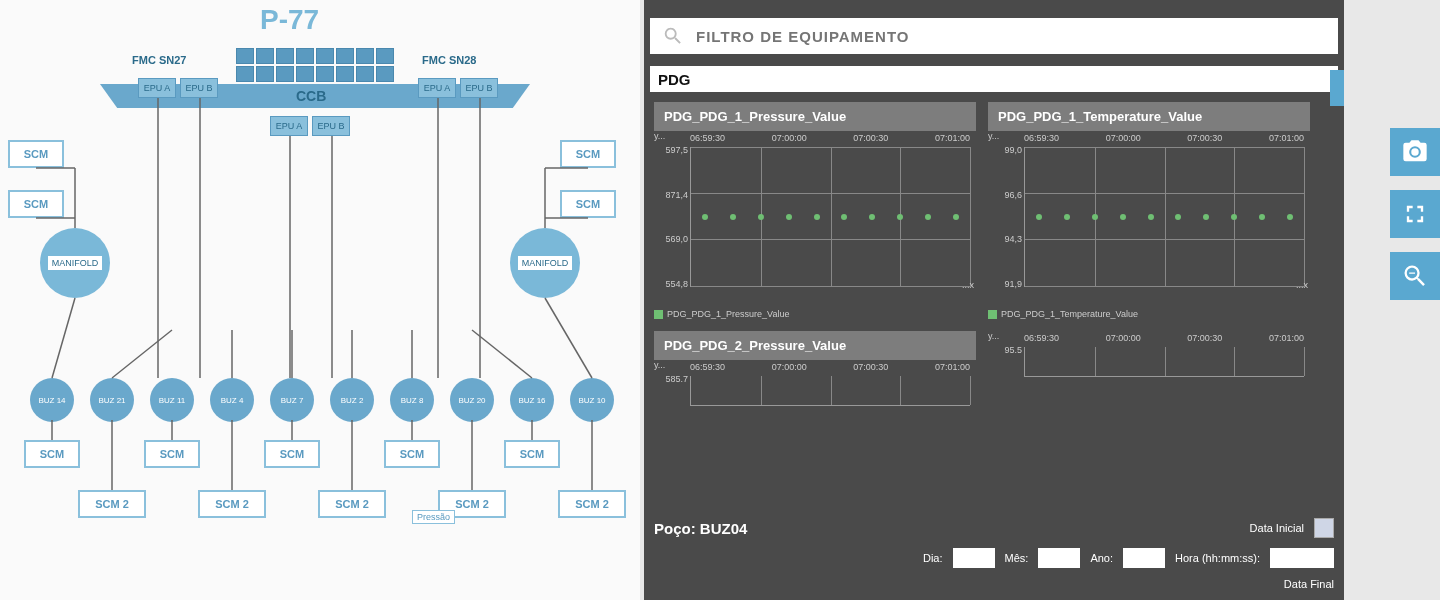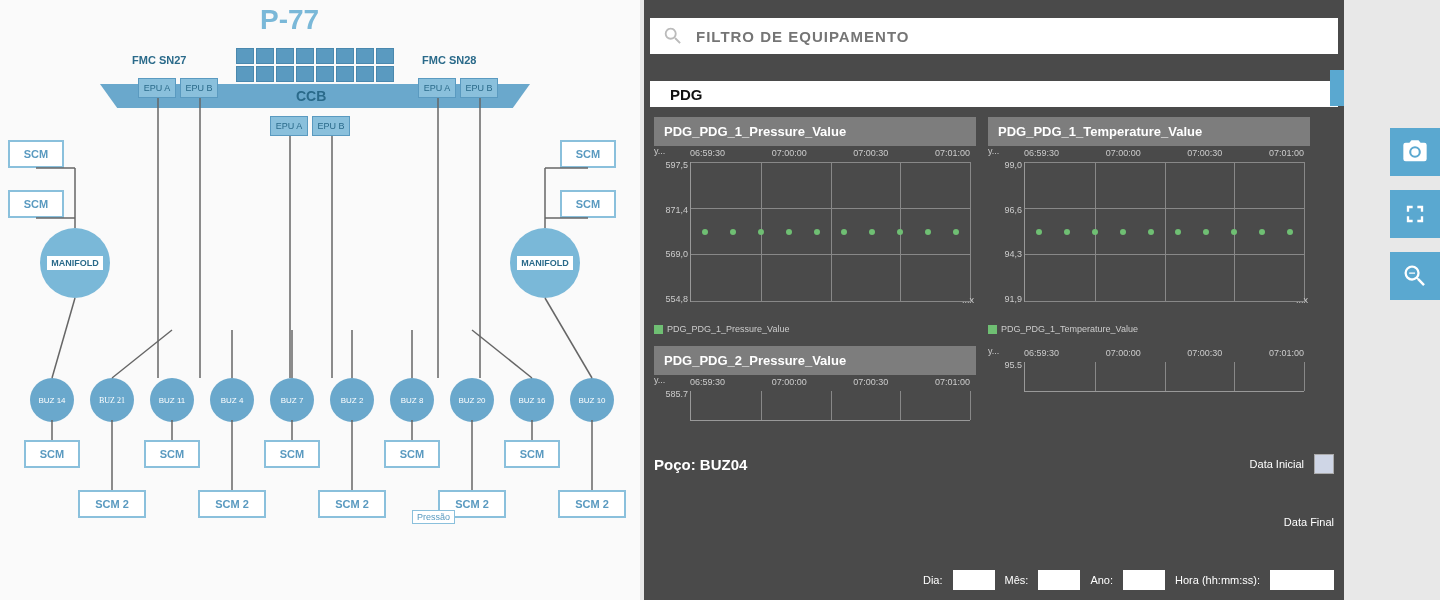--- a/index.html
+++ b/index.html
@@ -28,26 +28,26 @@
 .epu-a3 { top: 116px; left: 270px; }
 .epu-b3 { top: 116px; left: 312px; }
 
 .scm-box { position: absolute; width: 56px; height: 28px; border: 2px solid #8ac0dc; background: #fff; font-size: 11px; font-weight: bold; color: #5a9ac0; display: flex; align-items: center; justify-content: center; }
 .scm-tl1 { top: 140px; left: 8px; }
 .scm-tl2 { top: 190px; left: 8px; }
 .scm-tr1 { top: 140px; left: 560px; }
 .scm-tr2 { top: 190px; left: 560px; }
 
 .manifold { position: absolute; width: 70px; height: 70px; border-radius: 50%; background: #7ab8d8; display: flex; align-items: center; justify-content: center; }
-.manifold-label { background: #fff; font-size: 9px; font-weight: bold; color: #2a6a8a; padding: 2px 4px; }
+.manifold-label { background: #fff; font-size: 9px; font-weight: normal; color: #2a6a8a; padding: 2px 4px; }
 .manifold-l { top: 228px; left: 40px; }
 .manifold-r { top: 228px; left: 510px; }
 
 .well { position: absolute; width: 44px; height: 44px; border-radius: 50%; background: #6aa8cc; display: flex; align-items: center; justify-content: center; font-size: 8px; color: #fff; }
-.w1 { top: 378px; left: 30px; } .w2 { top: 378px; left: 90px; font-family: Liberation Serif, serif; }
+.w1 { top: 378px; left: 30px; } .w2 { top: 378px; left: 90px; }
 .w3 { top: 378px; left: 150px; } .w4 { top: 378px; left: 210px; }
 .w5 { top: 378px; left: 270px; } .w6 { top: 378px; left: 330px; }
 .w7 { top: 378px; left: 390px; } .w8 { top: 378px; left: 450px; }
 .w9 { top: 378px; left: 510px; } .w10 { top: 378px; left: 570px; }
 
 .scm-bottom { top: 440px; width: 56px; }
 .sb1 { left: 24px; } .sb3 { left: 144px; } .sb5 { left: 264px; } .sb7 { left: 384px; } .sb9 { left: 504px; }
 .scm2-bottom { top: 490px; width: 68px; }
 .s2b1 { left: 78px; } .s2b2 { left: 198px; } .s2b3 { left: 318px; } .s2b4 { left: 438px; } .s2b5 { left: 558px; }
 
@@ -56,21 +56,21 @@
 svg.wires { position: absolute; top: 0; left: 0; width: 640px; height: 600px; pointer-events: none; }
 svg.wires line, svg.wires path { stroke: #666; stroke-width: 1.5; fill: none; }
 
 
 .data-panel { width: 700px; height: 100%; background: #4a4a4a; margin-left: 4px; display: flex; flex-direction: column; padding: 0 6px; position: relative; }
 .search-row { display: flex; align-items: center; background: #fff; margin-top: 18px; height: 36px; padding: 0 12px; }
 .search-icon { width: 22px; height: 22px; margin-right: 12px; }
 .search-icon svg { width: 100%; height: 100%; fill: #bbb; }
 .search-input { flex: 1; border: none; outline: none; font-size: 15px; font-weight: bold; color: #aaa; letter-spacing: 1px; background: transparent; }
 
-.category-bar { background: #fff; margin-top: 27px; height: 26px; display: flex; align-items: center; padding: 0 20px; font-size: 15px; font-weight: bold; color: #111; }
+.category-bar { background: #fff; margin-top: 12px; height: 26px; display: flex; align-items: center; padding: 0 8px; font-size: 15px; font-weight: bold; color: #111; }
 
 .charts-area { flex: 1; display: flex; flex-wrap: wrap; gap: 12px; padding: 10px 4px; overflow: hidden; align-content: flex-start; }
 .chart-card { width: 322px; }
 .chart-title { background: #7d7d7d; color: #fff; font-size: 13px; font-weight: bold; padding: 7px 10px; }
 .chart-body { height: 170px; position: relative; margin-top: 4px; }
 .chart-plot { position: absolute; left: 36px; top: 12px; right: 6px; bottom: 18px; border-left: 1px solid #999; border-bottom: 1px solid #999; }
 .chart-plot .grid-v { position: absolute; top: 0; bottom: 0; width: 1px; background: #888; }
 .chart-plot .grid-h { position: absolute; left: 0; right: 0; height: 1px; background: #888; }
 .chart-plot .dot { position: absolute; top: 50%; width: 6px; height: 6px; margin-top: -3px; margin-left: -3px; background: #6fbf73; border-radius: 50%; }
 .y-ticks { position: absolute; left: 0; top: 10px; bottom: 16px; width: 34px; font-size: 9px; color: #ccc; display: flex; flex-direction: column; justify-content: space-between; align-items: flex-end; }
@@ -78,21 +78,21 @@
 .y-axis-lbl { position: absolute; left: 0; top: -4px; font-size: 9px; color: #ccc; }
 .x-axis-lbl { position: absolute; right: -4px; bottom: -4px; font-size: 9px; color: #ccc; }
 .legend-row { margin-top: 4px; font-size: 9px; color: #ccc; display: flex; align-items: center; gap: 4px; }
 .legend-sw { width: 9px; height: 9px; background: #6fbf73; }
 
 .chart-card.short .chart-body { height: 60px; }
 .chart-card.short .y-ticks { justify-content: flex-start; }
 
 .bottom-controls { position: absolute; left: 10px; right: 10px; bottom: 10px; display: flex; flex-direction: column; gap: 10px; color: #fff; font-size: 12px; }
 .well-name { font-weight: bold; font-size: 15px; }
-.date-row { display: flex; align-items: center; gap: 10px; flex-wrap: wrap; justify-content: flex-end; margin-top: 32px; }
+.date-row { display: flex; align-items: center; gap: 10px; flex-wrap: wrap; justify-content: flex-end; }
 .date-label { font-size: 11px; }
 .date-input { width: 42px; height: 20px; background: #fff; border: none; }
 .date-input.hora { width: 64px; }
 .color-box { width: 20px; height: 20px; background: #cfd6e6; border: 1px solid #aaa; }
 .data-inicial-lbl { margin-left: auto; }
 
 
 .right-toolbar { position: absolute; right: 0; top: 128px; display: flex; flex-direction: column; gap: 14px; }
 .tool-btn { width: 50px; height: 48px; background: #5aa8d0; display: flex; align-items: center; justify-content: center; cursor: pointer; }
 .tool-btn svg { width: 28px; height: 28px; fill: #fff; }
@@ -380,33 +380,33 @@
 
     <div class="bottom-controls">
       <div class="date-row">
         <span class="well-name">Poço: BUZ04</span>
         <span style="flex:1"></span>
         <span class="date-label data-inicial-lbl">Data Inicial</span>
         <span class="color-box"></span>
       </div>
       <div class="date-row">
         <span style="flex:1"></span>
-        <span class="date-label">Data Final</span>
-      </div>
-      <div class="date-row">
-        <span style="flex:1"></span>
         <span class="date-label">Dia:</span>
           <input class="date-input" style="">
         <span class="date-label">Mês:</span>
           <input class="date-input" style="">
         <span class="date-label">Ano:</span>
           <input class="date-input" style="">
         <span class="date-label">Hora (hh:mm:ss):</span>
           <input class="date-input hora" style="">
       </div>
+      <div class="date-row">
+        <span style="flex:1"></span>
+        <span class="date-label">Data Final</span>
+      </div>
     </div>
   </div>
 
   <div class="right-toolbar">
     <div class="tool-btn">
       <svg viewBox="0 0 24 24">
           <path d="M12 15.2a3.2 3.2 0 100-6.4 3.2 3.2 0 000 6.4zM9 2l-1.8 2H4a2 2 0 00-2 2v12a2 2 0 002 2h16a2 2 0 002-2V6a2 2 0 00-2-2h-3.2L15 2H9zm3 15a5 5 0 110-10 5 5 0 010 10z"></path>
         </svg>
     </div>
     <div class="tool-btn">

